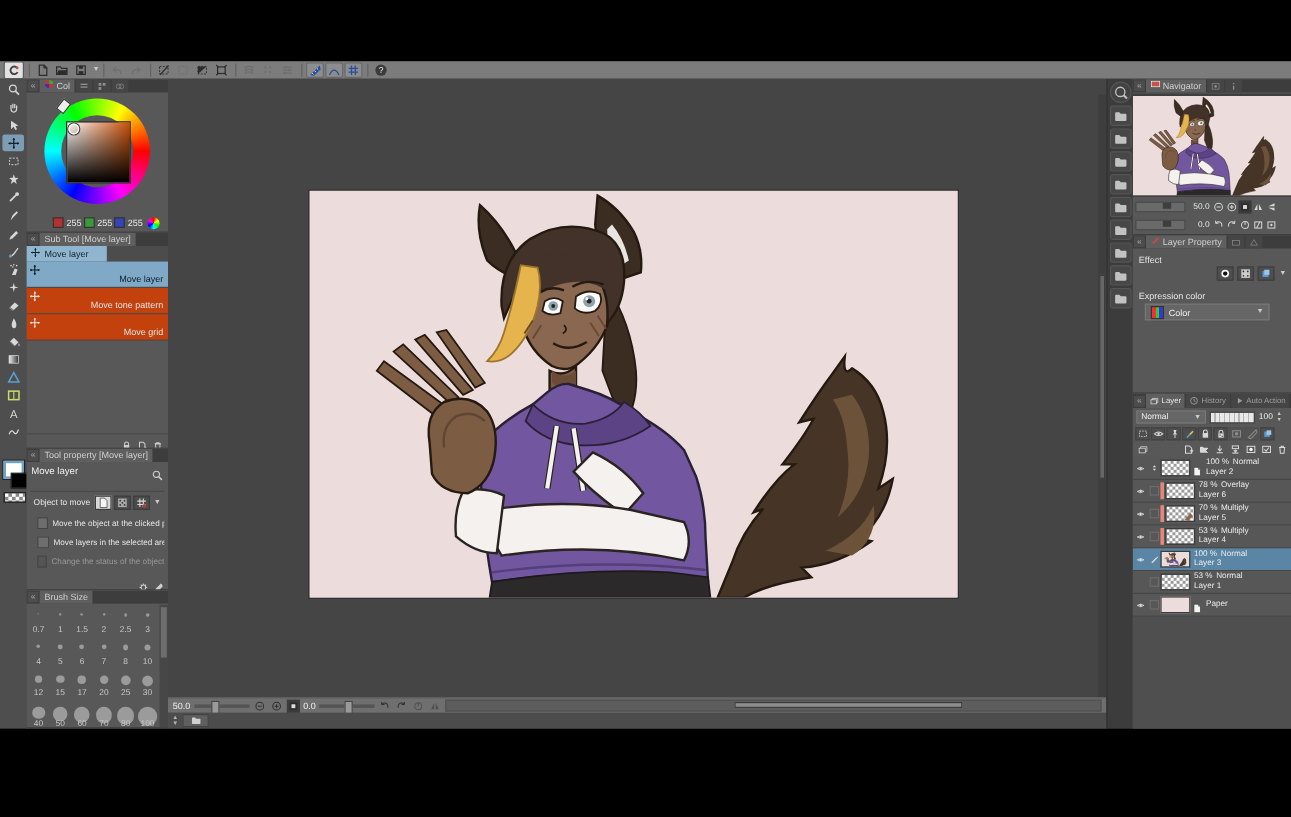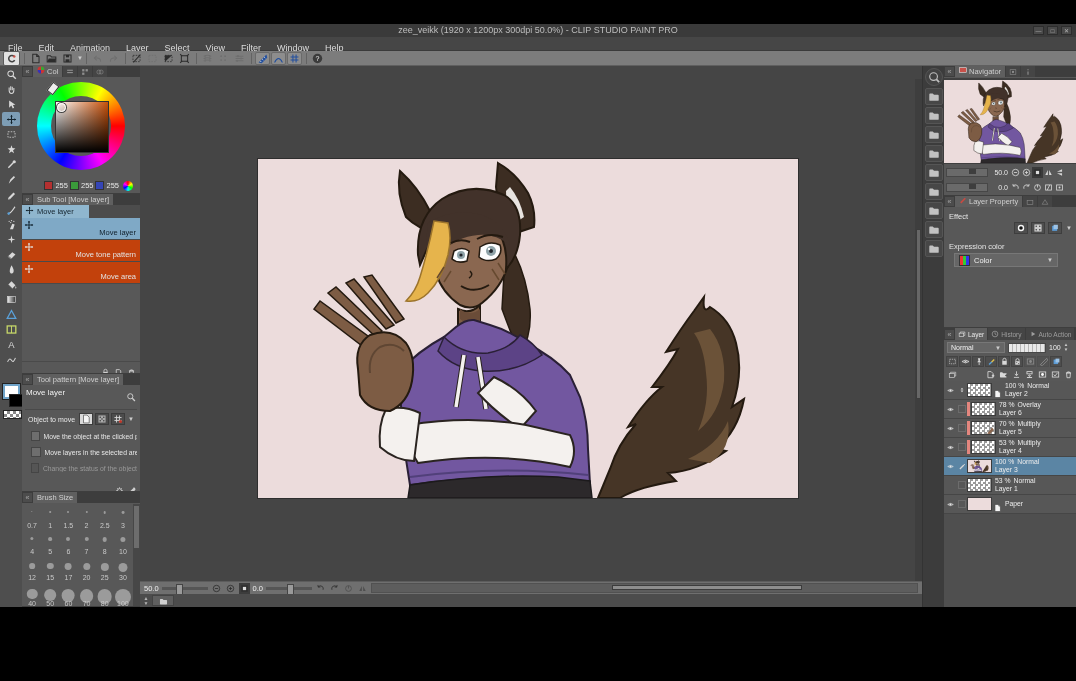--- a/index.html
+++ b/index.html
@@ -179,30 +179,21 @@
   .lyr-text{margin-left:3px;display:flex;flex-direction:column;justify-content:center;}
   .lyr-line1{font-size:6.8px;color:#ececec;line-height:8px;display:flex;gap:3px;}
   .lyr-line2{font-size:6.8px;color:#ececec;line-height:8px;}
   #lyr-rest{position:absolute;left:0;top:186px;width:132px;height:93px;background:#4f4f4f;}
 </style>
 </head>
 <body>
 
 <div id="page">
 
-  <div id="titlebar" class="abs">
-    <div id="title-text" class="abs">zee_veikk (1920 x 1200px 300dpi 50.0%)  - CLIP STUDIO PAINT PRO</div>
-    <div id="win-btns" class="abs">
-        <span class="win-btn">—</span>
-        <span class="win-btn">□</span>
-        <span class="win-btn">✕</span>
-      </div>
-  </div>
-
-  <div id="menubar" class="abs"><span class="menu-item">File</span><span class="menu-item">Edit</span><span class="menu-item">Animation</span><span class="menu-item">Layer</span><span class="menu-item">Select</span><span class="menu-item">View</span><span class="menu-item">Filter</span><span class="menu-item">Window</span><span class="menu-item">Help</span></div>
+
 
   <div id="toolbar" class="abs">
       <div class="tb-btn logo">
         <svg viewBox="0 0 14 14" width="100%" height="100%" preserveAspectRatio="xMidYMid meet">
           <path d="M10.5 4.5 A4 4 0 1 0 11 9" stroke="#444" fill="none" stroke-width="2"></path>
           <circle cx="10.5" cy="4.5" r="1.6" fill="#c8544a"></circle>
         </svg>
       </div>
       <span class="tb-sep"></span>
       <div class="tb-btn">
@@ -513,21 +504,21 @@
                   <path d="M7 1.5 V12.5 M1.5 7 H12.5" stroke="currentColor" fill="none" stroke-width="1.3"></path>
                   <path d="M7 1 L5.5 3.5 H8.5Z M7 13 L5.5 10.5 H8.5Z M1 7 L3.5 5.5 V8.5Z M13 7 L10.5 5.5 V8.5Z" fill="currentColor"></path>
                 </svg></span><span class="st-label">Move layer</span></div>
             <div class="st-item"><span><svg viewBox="0 0 14 14" width="100%" height="100%" preserveAspectRatio="xMidYMid meet" style="position: absolute; left: 2px; top: 2px; width: 10px; height: 10px;">
                   <path d="M7 1.5 V12.5 M1.5 7 H12.5" stroke="currentColor" fill="none" stroke-width="1.3"></path>
                   <path d="M7 1 L5.5 3.5 H8.5Z M7 13 L5.5 10.5 H8.5Z M1 7 L3.5 5.5 V8.5Z M13 7 L10.5 5.5 V8.5Z" fill="currentColor"></path>
                 </svg></span><span class="st-label">Move tone pattern</span></div>
             <div class="st-item"><span><svg viewBox="0 0 14 14" width="100%" height="100%" preserveAspectRatio="xMidYMid meet" style="position: absolute; left: 2px; top: 2px; width: 10px; height: 10px;">
                   <path d="M7 1.5 V12.5 M1.5 7 H12.5" stroke="currentColor" fill="none" stroke-width="1.3"></path>
                   <path d="M7 1 L5.5 3.5 H8.5Z M7 13 L5.5 10.5 H8.5Z M1 7 L3.5 5.5 V8.5Z M13 7 L10.5 5.5 V8.5Z" fill="currentColor"></path>
-                </svg></span><span class="st-label">Move area</span></div>
+                </svg></span><span class="st-label">Move grid</span></div>
           </div>
         <div id="st-footer">
             <span style="width: 9px; height: 9px; display: inline-block;"><svg viewBox="0 0 14 14" width="100%" height="100%" preserveAspectRatio="xMidYMid meet">
                 <rect x="3.5" y="6" width="7" height="6" fill="currentColor"></rect>
                 <path d="M4.5 6 V4.5 Q4.5 2 7 2 Q9.5 2 9.5 4.5 V6" stroke="currentColor" fill="none" stroke-width="1.3"></path>
               </svg></span>
             <span style="width: 9px; height: 9px; display: inline-block;"><svg viewBox="0 0 14 14" width="100%" height="100%" preserveAspectRatio="xMidYMid meet">
                 <path d="M3.5 2.5 H8.5 L10.5 4.5 V11.5 H3.5Z" stroke="currentColor" fill="none" stroke-width="1.3"></path>
                 <path d="M11 8 V12 M9 10 H13" stroke="currentColor" fill="none" stroke-width="1.3"></path>
               </svg></span>
@@ -535,21 +526,21 @@
                 <path d="M4 4.5 H10 L9.4 12 H4.6Z" stroke="currentColor" fill="none" stroke-width="1.3"></path>
                 <path d="M3 4.5 H11 M5.5 4.5 V3 H8.5 V4.5" stroke="currentColor" fill="none" stroke-width="1.3"></path>
               </svg></span>
           </div>
       </div>
 
       <div id="toolprop-panel" class="abs panel">
         <div class="phead">
           <span class="collapse">«</span>
           <span class="ptab">
-              <span>Tool pattern [Move layer]</span>
+              <span>Tool property [Move layer]</span>
             </span>
         </div>
         <div id="tp-name">Move layer</div>
         <span id="tp-search" class="abs"><svg viewBox="0 0 14 14" width="100%" height="100%" preserveAspectRatio="xMidYMid meet">
               <circle cx="6" cy="6" r="3.6" stroke="currentColor" fill="none" stroke-width="1.3"></circle>
               <path d="M8.8 8.8 L12.5 12.5" stroke="currentColor" stroke-width="1.8"></path>
             </svg></span>
         <div id="tp-box">
           <div id="tp-objrow">
             <span id="tp-objlabel">Object to move</span>

